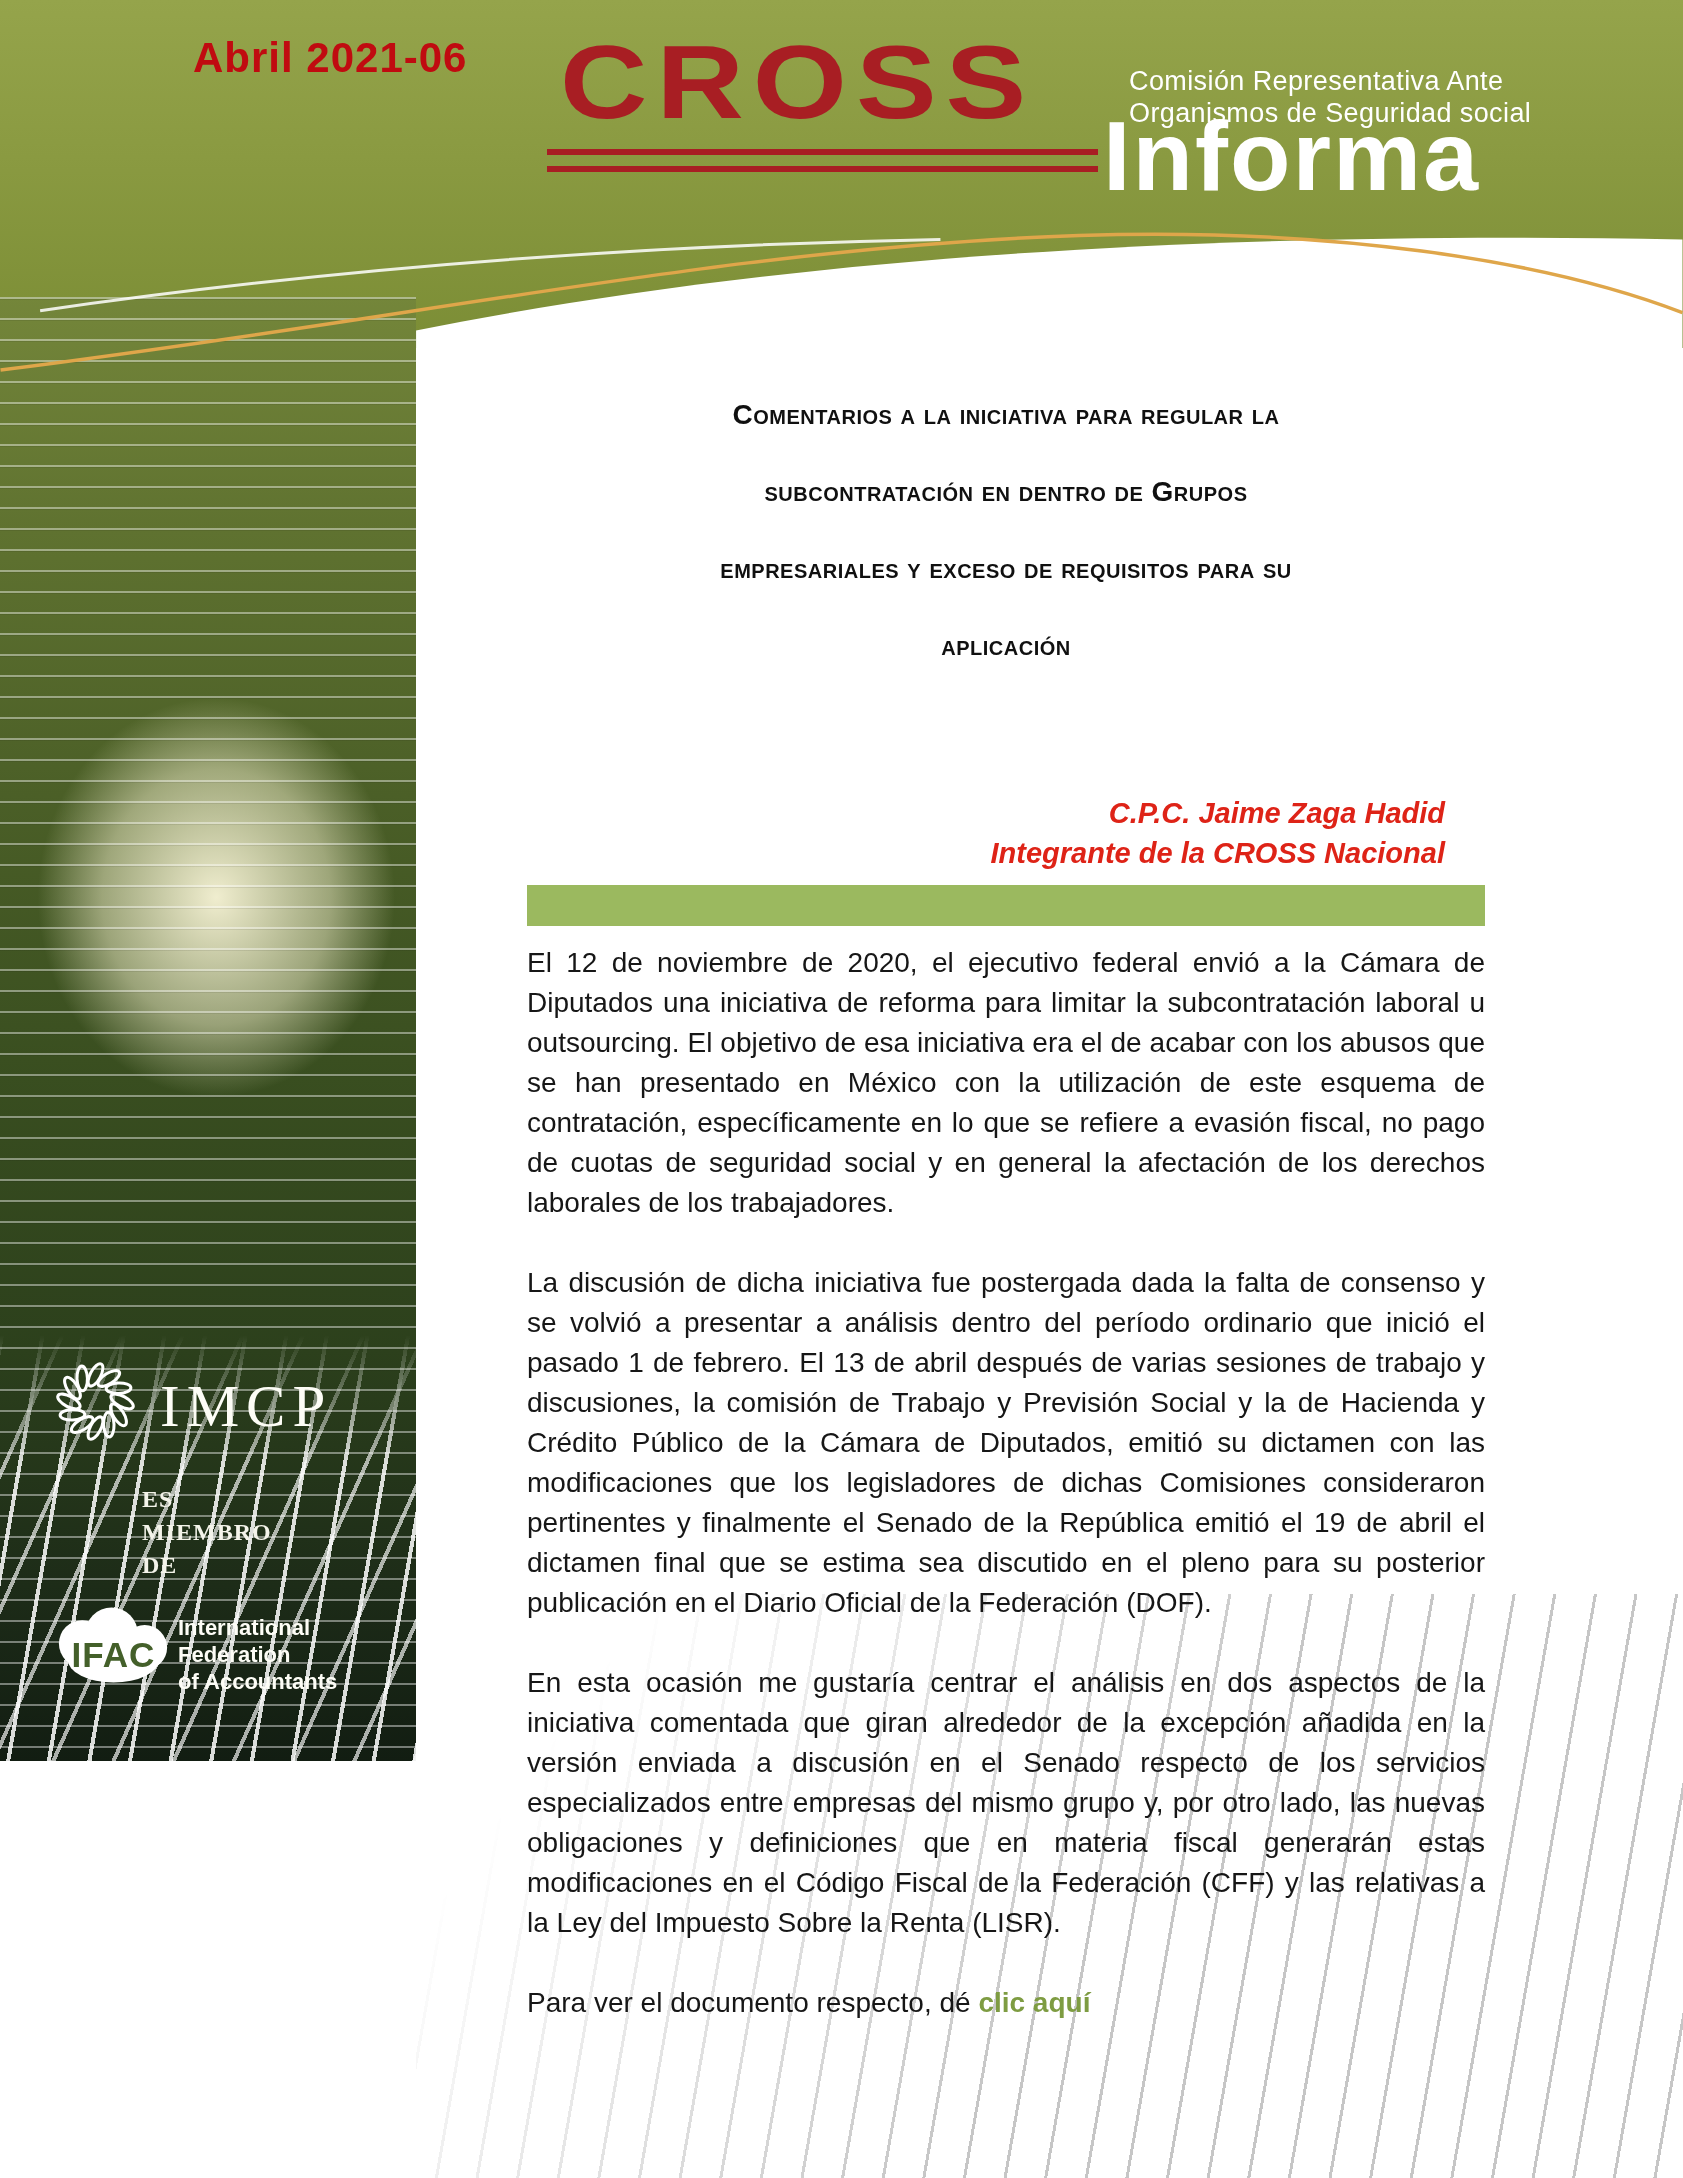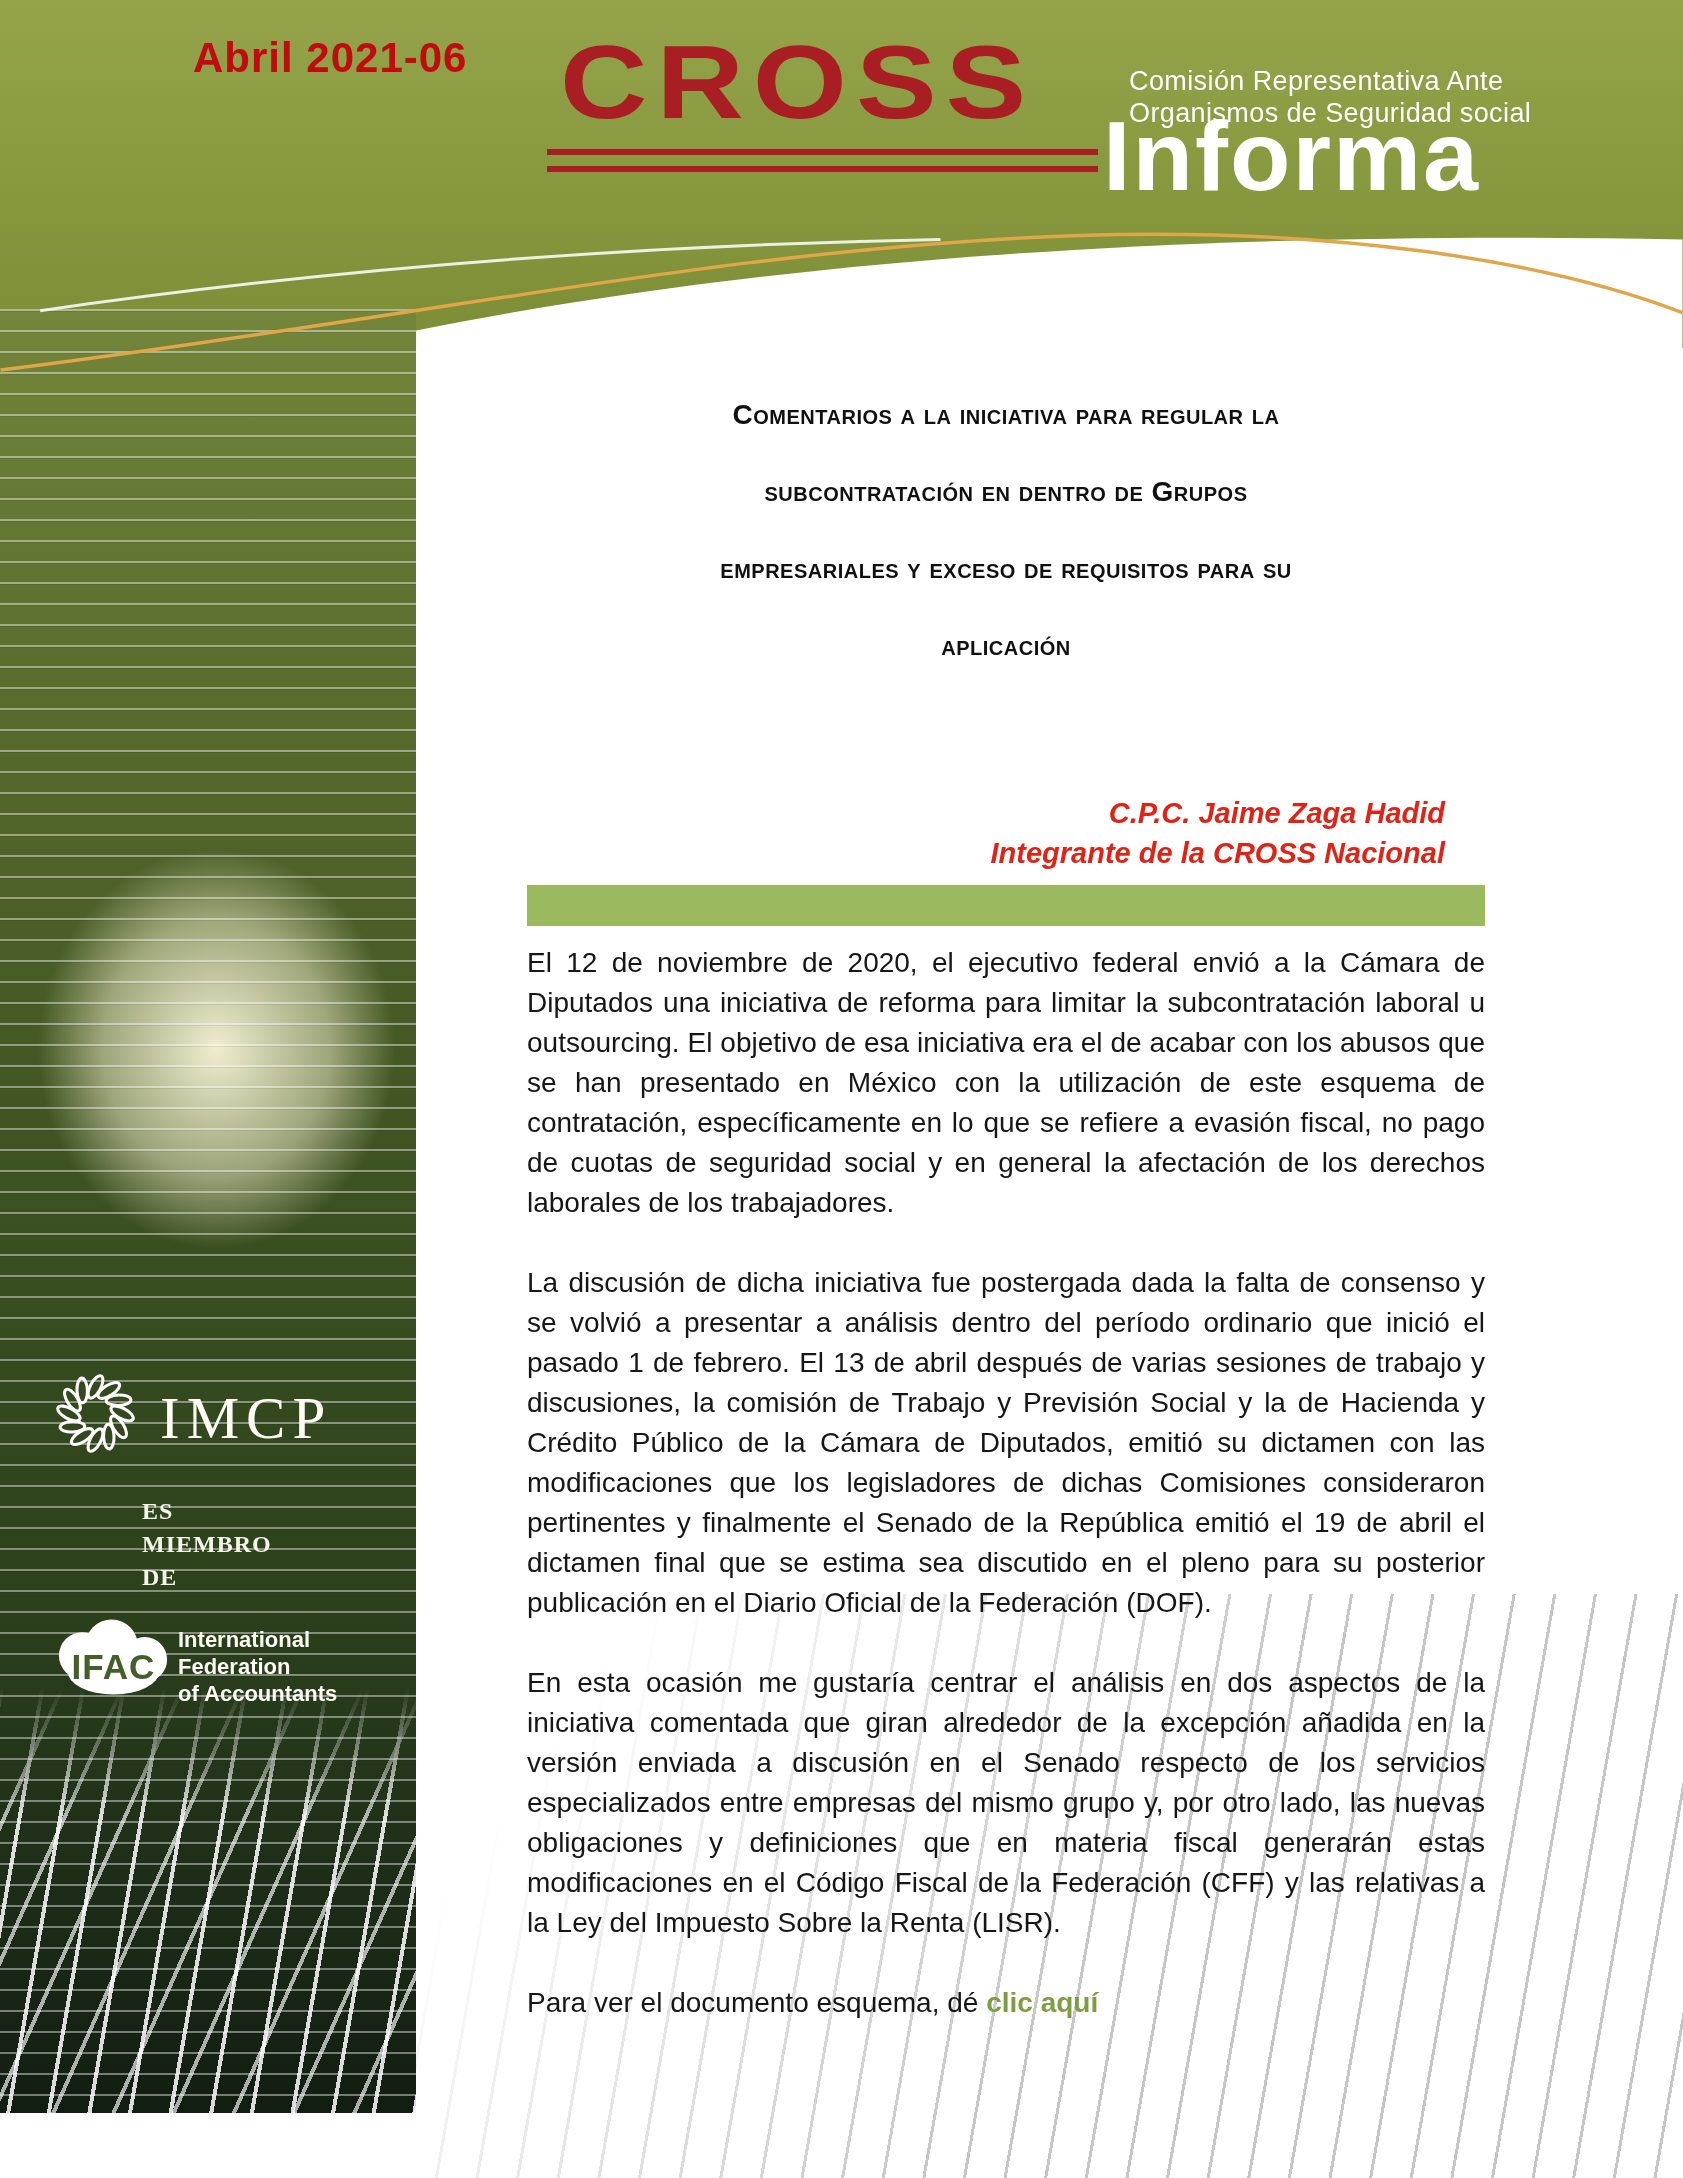--- a/index.html
+++ b/index.html
@@ -34,21 +34,21 @@
   .brand-sub {
     position:absolute; left:1103px; top:106px; z-index:6;
     color:#fff; font-weight:bold; font-size:99px; line-height:1; letter-spacing:2px;
   }
 
   
   .swoosh { position:absolute; top:0; left:0; z-index:4; pointer-events:none; }
 
   
   .sidebar {
-    position:absolute; left:0; top:309px; width:416px; height:1804px; z-index:3;
+    position:absolute; left:0; top:297px; width:416px; height:1464px; z-index:3;
     background:
       repeating-linear-gradient(180deg, rgba(255,255,255,0.42) 0 2px, rgba(0,0,0,0.08) 2px 3px, rgba(0,0,0,0) 3px 21px),
       radial-gradient(ellipse 248px 277px at 52% 41%, rgba(249,245,216,0.95) 0%, rgba(245,241,206,0.5) 46%, rgba(245,241,206,0) 72%),
       linear-gradient(180deg,#74863a 0%,#5f7230 16%,#4b5f27 34%,#3a4f20 52%,#2c401c 72%,#1d2c18 88%,#121d12 100%);
   }
   .sidebar-hatch {
     position:absolute; left:0; right:0; bottom:0; height:426px;
     background:
       repeating-linear-gradient(100deg, rgba(255,255,255,0.85) 0 4px, rgba(255,255,255,0) 4px 40px),
       repeating-linear-gradient(114deg, rgba(255,255,255,0.65) 0 4px, rgba(255,255,255,0) 4px 55px);
@@ -208,18 +208,18 @@
       <div>C.P.C. Jaime Zaga Hadid</div>
       <div>Integrante de la CROSS Nacional</div>
     </div>
 
     <div class="bar"></div>
 
     <div class="body-copy">
       <p>El 12 de noviembre de 2020, el ejecutivo federal envió a la Cámara de Diputados una iniciativa de reforma para limitar la subcontratación laboral u outsourcing. El objetivo de esa iniciativa era el de acabar con los abusos que se han presentado en México con la utilización de este esquema de contratación, específicamente en lo que se refiere a evasión fiscal, no pago de cuotas de seguridad social y en general la afectación de los derechos laborales de los trabajadores.</p>
       <p>La discusión de dicha iniciativa fue postergada dada la falta de consenso y se volvió a presentar a análisis dentro del período ordinario que inició el pasado 1 de febrero. El 13 de abril después de varias sesiones de trabajo y discusiones, la comisión de Trabajo y Previsión Social y la de Hacienda y Crédito Público de la Cámara de Diputados, emitió su dictamen con las modificaciones que los legisladores de dichas Comisiones consideraron pertinentes y finalmente el Senado de la República emitió el 19 de abril el dictamen final que se estima sea discutido en el pleno para su posterior publicación en el Diario Oficial de la Federación (DOF).</p>
       <p>En esta ocasión me gustaría centrar el análisis en dos aspectos de la iniciativa comentada que giran alrededor de la excepción añadida en la versión enviada a discusión en el Senado respecto de los servicios especializados entre empresas del mismo grupo y, por otro lado, las nuevas obligaciones y definiciones que en materia fiscal generarán estas modificaciones en el Código Fiscal de la Federación (CFF) y las relativas a la Ley del Impuesto Sobre la Renta (LISR).</p>
-      <p class="cta"><span>Para ver el documento esquema, dé </span><span class="link">clic aquí</span></p>
+      <p class="cta"><span>Para ver el documento respecto, dé </span><span class="link">clic aquí</span></p>
     </div>
   </div>
 
 </div>
 
 
 </body></html>

